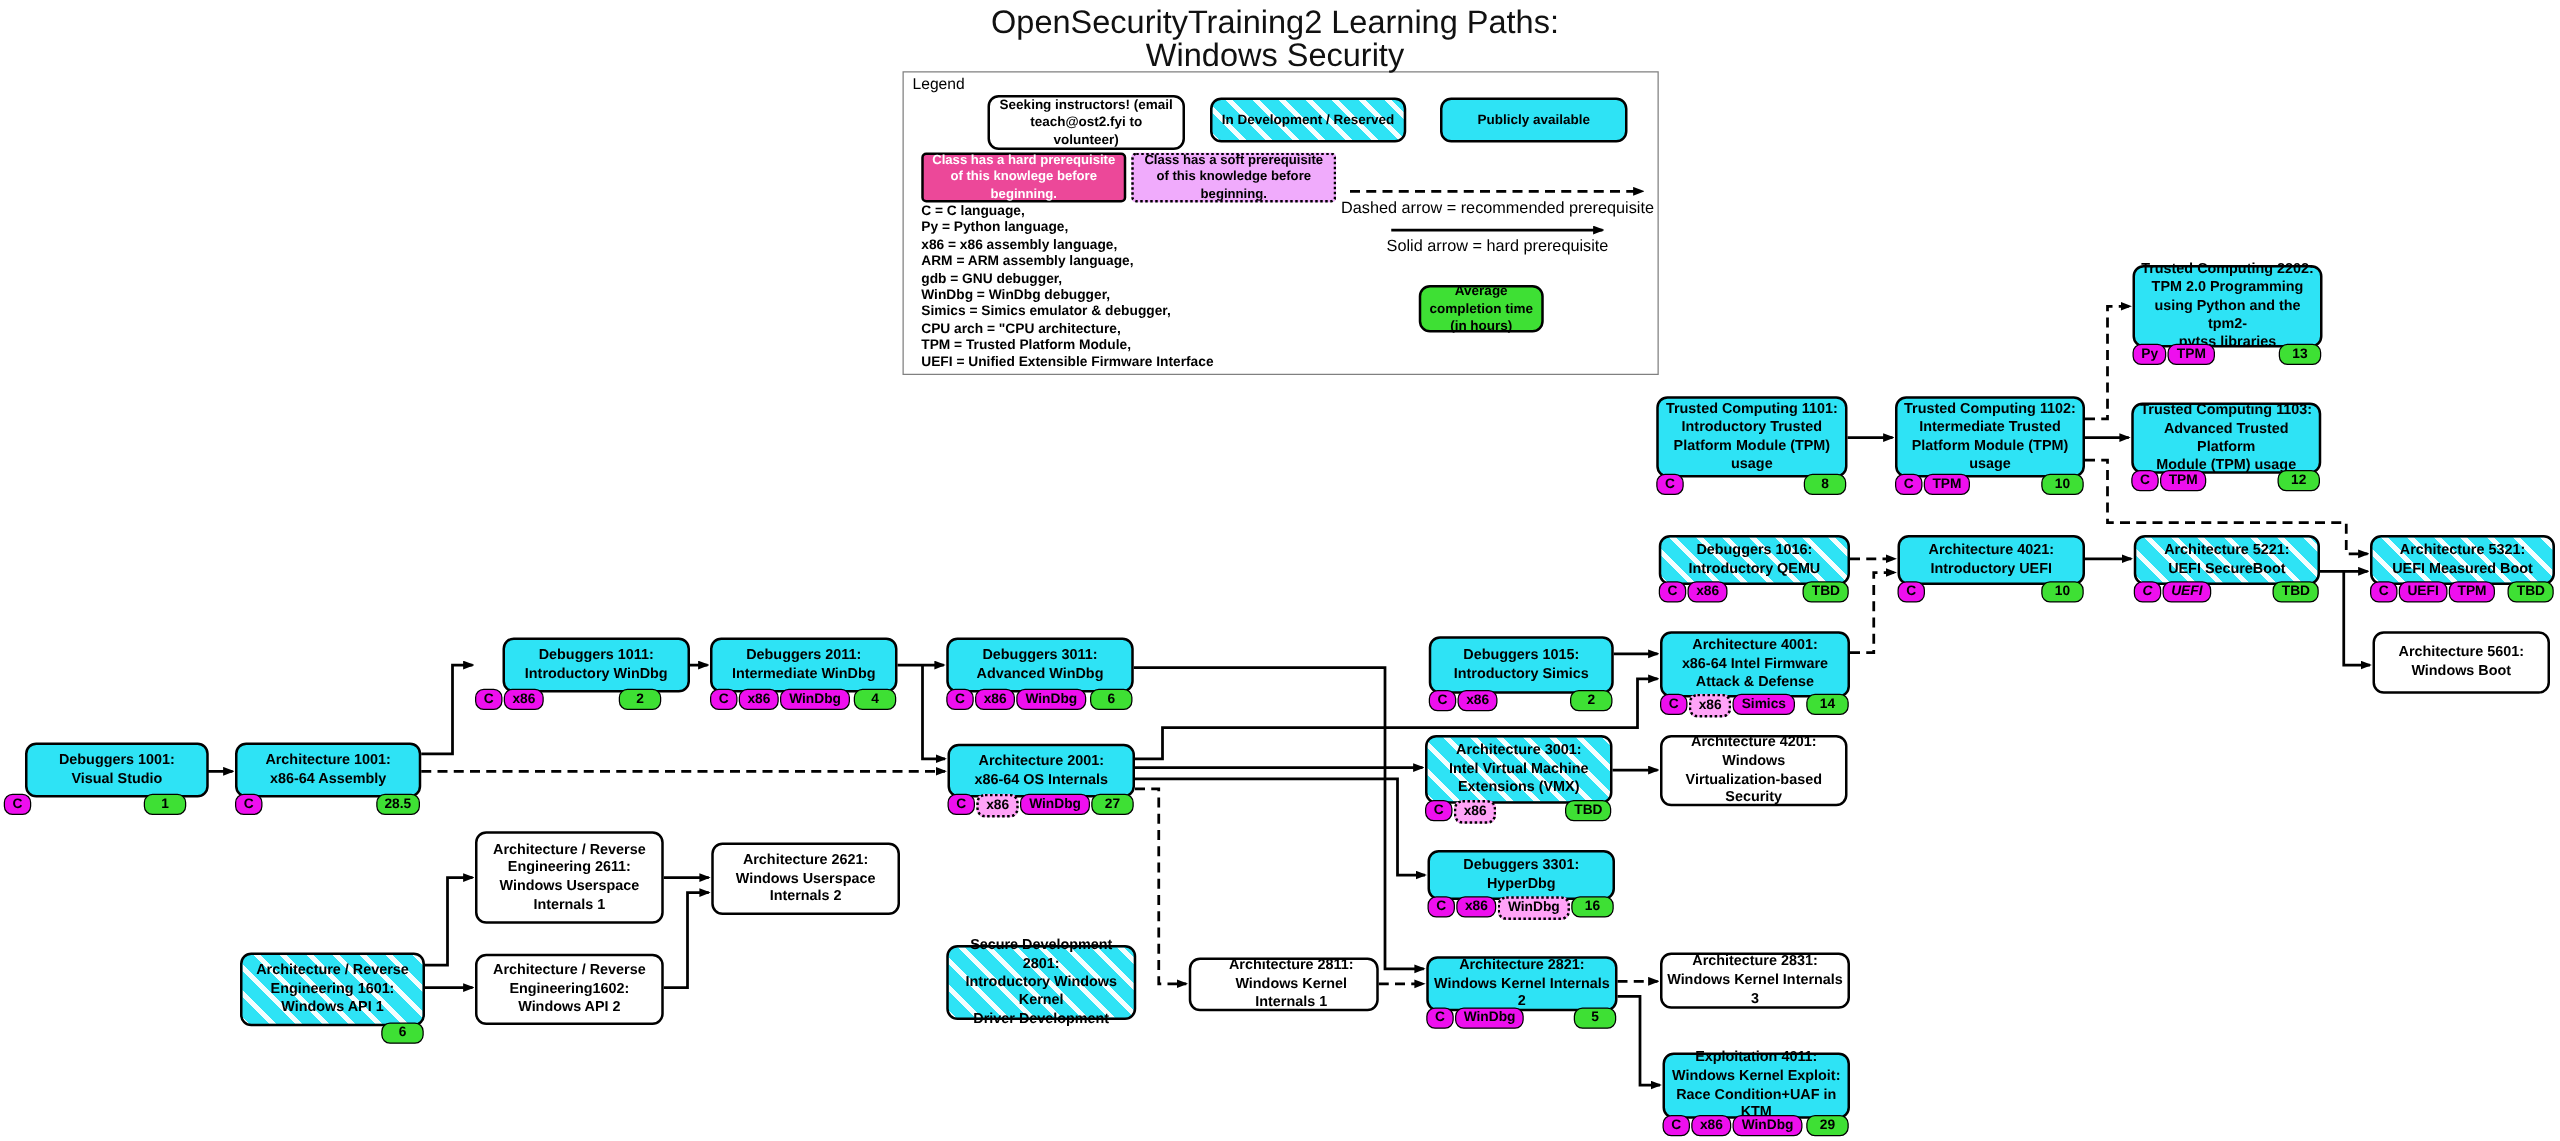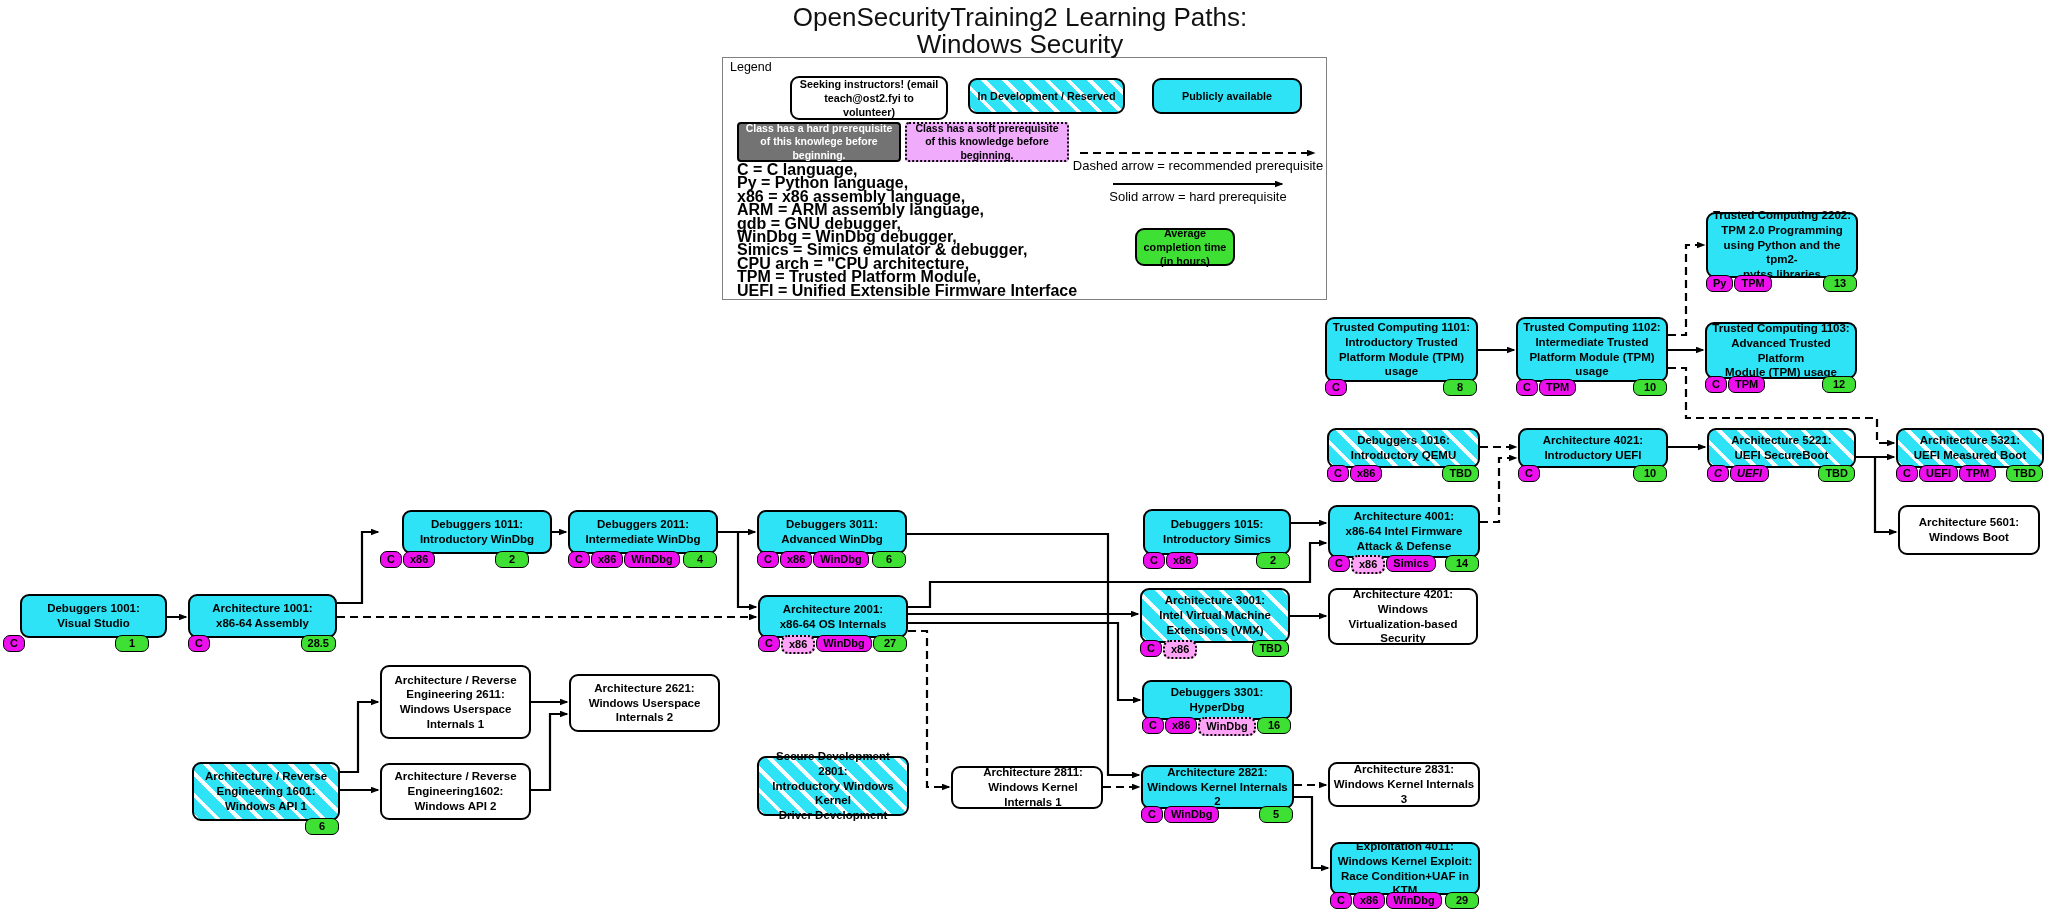--- a/index.html
+++ b/index.html
@@ -29,25 +29,25 @@
   .legend-box{position:absolute;left:722px;top:57px;width:603px;height:241px;
         border:1.5px solid #808080;z-index:0;background:#fff;}
   .legend-title{position:absolute;left:730px;top:60px;font-size:12.5px;z-index:2;}
   .lgnode{position:absolute;z-index:2;border:2.2px solid #000;border-radius:9px;
         display:flex;align-items:center;justify-content:center;text-align:center;
         font-weight:bold;font-size:10.8px;line-height:1.3;padding:2px 6px;box-sizing:border-box;}
   .lgnode.seeking{background:#fff;}
   .lgnode.public{background:#2ee3f5;}
   .lgnode.indev{background-color:#2ee3f5;
         background-image:repeating-linear-gradient(45deg, rgba(255,255,255,.95) 0 4px, transparent 4px 15px);}
-  .lgnode.hard{background:#737373;color:#fff;border-radius:4px;}
+  .lgnode.hard{background:#ec4899;color:#fff;border-radius:4px;}
   .lgnode.soft{background:#f0abfc;color:#000;border:2px dotted #000;border-radius:4px;}
   .lgnode.avg{background:#3ee034;color:#000;}
   .arrow-label{position:absolute;z-index:2;font-size:13px;color:#000;transform:translateX(-50%);white-space:nowrap;}
-  .abbrevs{position:absolute;left:737px;top:163px;z-index:2;font-size:16px;font-weight:bold;line-height:13.4px;}
+  .abbrevs{position:absolute;left:737px;top:163px;z-index:2;font-size:11px;font-weight:bold;line-height:13.4px;}
 
   .page-title{position:absolute;left:1020px;top:4px;transform:translateX(-50%);z-index:2;
         text-align:center;font-size:26px;font-weight:500;line-height:1.05;color:#111;white-space:nowrap;}
 </style>
 </head>
 <body>
 
 <div class="canvas">
   <svg class="edges" id="edgesvg" viewBox="0 0 2048 913">
     <defs>

